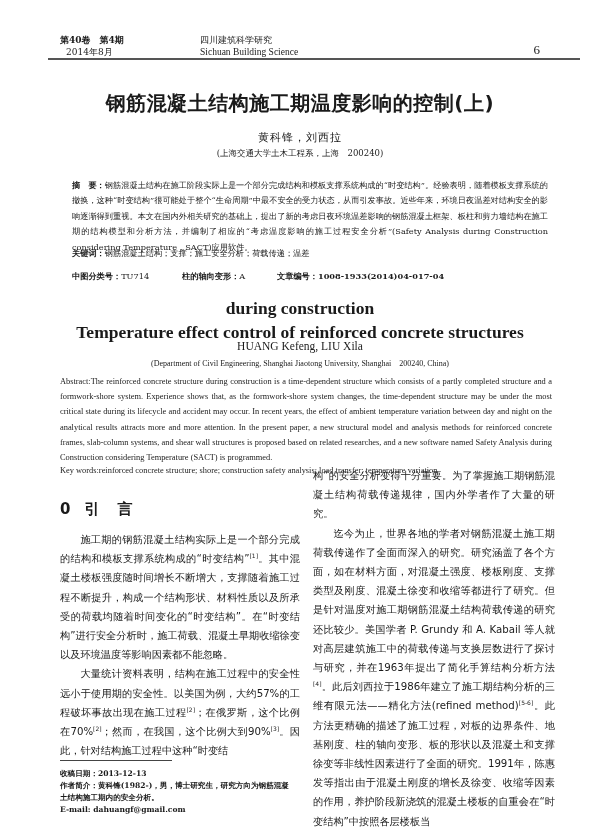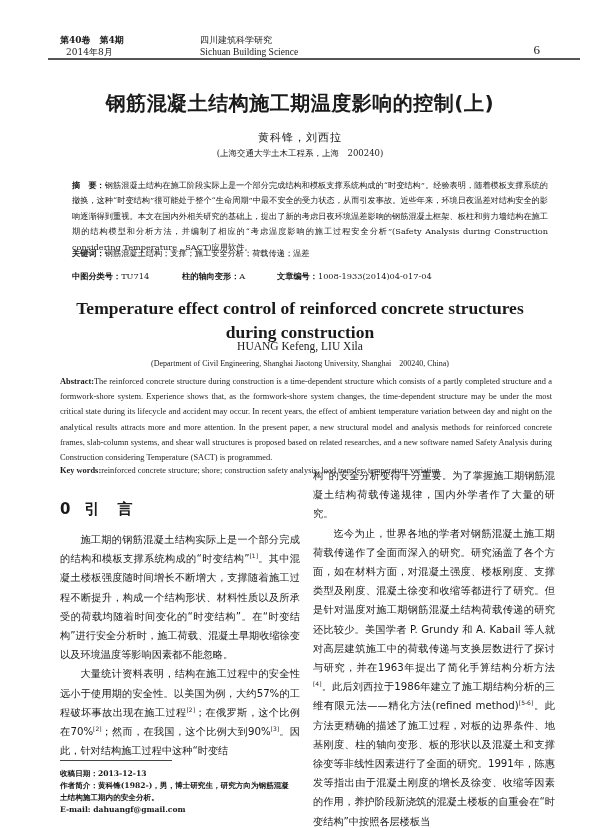--- a/index.html
+++ b/index.html
@@ -28,21 +28,21 @@
   .cn-meta span { display: inline-block; }
 
   
   .en-title { left: 40px; width: 520px; top: 296px; text-align: center; font-size: 17.5px; line-height: 24px;
               font-weight: bold; font-family: "Liberation Serif", serif; }
   .en-authors { left: 40px; width: 520px; top: 340px; text-align: center; font-size: 11.5px; font-family: "Liberation Serif", serif; }
   .en-affil { left: 40px; width: 520px; top: 358px; text-align: center; font-size: 8px; font-family: "Liberation Serif", serif; }
   .en-abs { left: 60px; width: 492px; top: 374px; font-size: 8.4px; line-height: 15.2px; text-align: justify;
             font-family: "Liberation Serif", serif; }
   .en-kw { left: 60px; width: 492px; top: 466px; font-size: 8.4px; font-family: "Liberation Serif", serif; }
-  .lbl { font-weight: bold; }
+  .lbl { font-weight: normal; }
 
   
   .sec-head { left: 60px; top: 500px; font-size: 15px; font-weight: bold; font-family: "DejaVu Sans", sans-serif; }
   .sec-head .num { margin-right: 14px; }
   .sec-head .t1 { margin-right: 18px; }
   .col { font-size: 10.2px; line-height: 19.2px; text-align: justify; font-family: "DejaVu Sans", sans-serif; }
   .col p { margin: 0; }
   .col p.ind { text-indent: 2em; }
   .col-left { left: 60px; width: 240px; top: 530px; }
   .col-right { left: 313px; width: 242px; top: 466px; }
@@ -72,26 +72,26 @@
 <div class="abs cn-authors">黄科锋，刘西拉</div>
 <div class="abs cn-affil">(上海交通大学土木工程系，上海　200240)</div>
 
 <div class="abs cn-abs">
   <b>摘　要：</b><span>钢筋混凝土结构在施工阶段实际上是一个部分完成结构和模板支撑系统构成的“时变结构”。经验表明，随着模板支撑系统的撤换，这种“时变结构”很可能处于整个“生命周期”中最不安全的受力状态，从而引发事故。近些年来，环境日夜温差对结构安全的影响逐渐得到重视。本文在国内外相关研究的基础上，提出了新的考虑日夜环境温差影响的钢筋混凝土框架、板柱和剪力墙结构在施工期的结构模型和分析方法，并编制了相应的“考虑温度影响的施工过程安全分析”(Safety Analysis during Construction considering Temperature，SACT)应用软件。</span>
 </div>
 <div class="abs cn-meta" style="top:248px;">
   <span>关键词：</span><span style="font-weight:normal;">钢筋混凝土结构；支撑；施工安全分析；荷载传递；温差</span>
 </div>
 <div class="abs cn-meta" style="top:271px;">
-  <span style="width:110px;"><span>中图分类号：</span><span style="font-weight:normal;">TU714</span></span><span style="width:95px;"><span>柱的轴向变形：</span><span style="font-weight:normal;">A</span></span><span><span>文章编号：</span><span style="font-weight:normal;">1008-1933(2014)04-017-04</span></span>
+  <span style="width:110px;"><span>中图分类号：</span><span style="font-weight:normal;">TU714</span></span><span style="width:95px;"><span>柱的轴向变形：</span><span style="font-weight:normal;">A</span></span><span><span>文章编号：</span><span style="font-weight:bold;">1008-1933(2014)04-017-04</span></span>
 </div>
 
 <div class="abs en-title">
+  <div>during construction</div>
   <div>Temperature effect control of reinforced concrete structures</div>
-  <div>during construction</div>
 </div>
 <div class="abs en-authors">HUANG Kefeng, LIU Xila</div>
 <div class="abs en-affil">(Department of Civil Engineering, Shanghai Jiaotong University, Shanghai　200240, China)</div>
 <div class="abs en-abs">
   <span class="lbl">Abstract:</span><span>The reinforced concrete structure during construction is a time-dependent structure which consists of a partly completed structure and a formwork-shore system. Experience shows that, as the formwork-shore system changes, the time-dependent structure may be under the most critical state during its lifecycle and accident may occur. In recent years, the effect of ambient temperature variation between day and night on the analytical results attracts more and more attention. In the present paper, a new structural model and analysis methods for reinforced concrete frames, slab-column systems, and shear wall structures is proposed based on related researches, and a new software named Safety Analysis during Construction considering Temperature (SACT) is programmed.</span>
 </div>
 <div class="abs en-kw">
   <span class="lbl">Key words:</span><span>reinforced concrete structure; shore; construction safety analysis; load transfer; temperature variation</span>
 </div>
 

